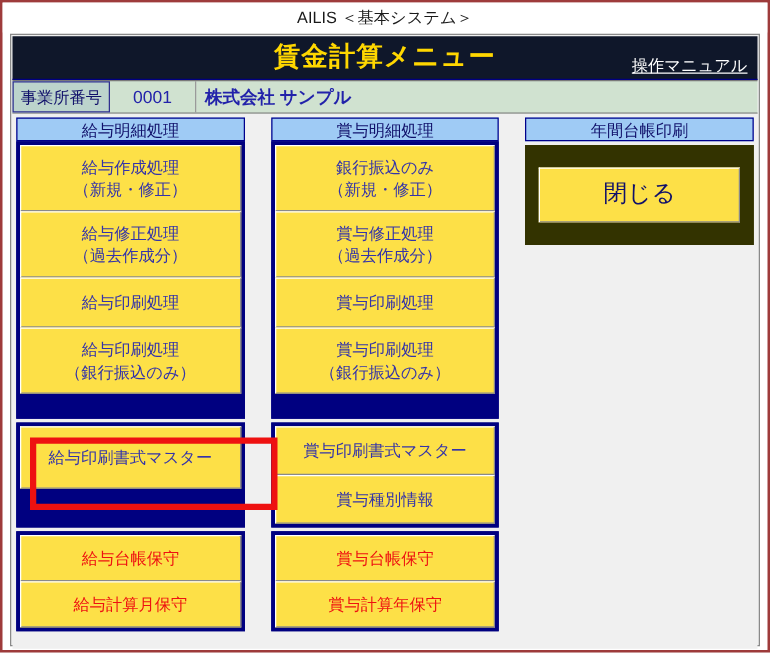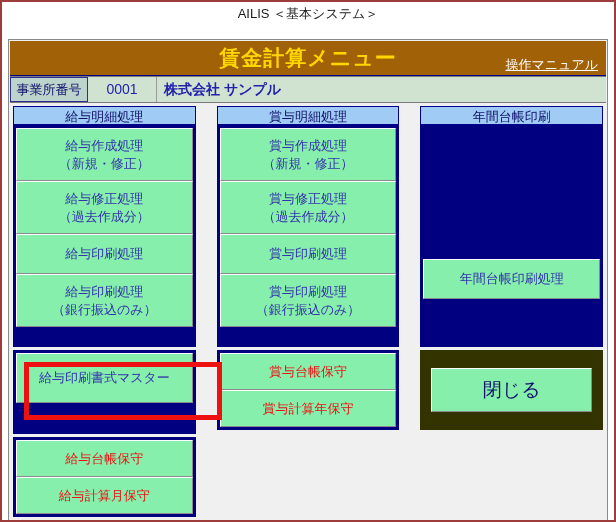--- a/index.html
+++ b/index.html
@@ -11,21 +11,21 @@
     height: 522px;
     background: #ffffff;
     font-family: "Liberation Sans", "DejaVu Sans", sans-serif;
     overflow: hidden;
     box-sizing: border-box;
     border: 2px solid #9e3b3b;
   }
 
   
   .app-titlebar {
-    height: 36px;
+    height: 24px;
     line-height: 24px;
     text-align: center;
     font-size: 13px;
     color: #1a1a1a;
     background: #ffffff;
   }
 
   
   .app-frame {
     margin: 1px 6px 0 6px;
@@ -33,21 +33,21 @@
     background: #f0f0f0;
     box-sizing: border-box;
     height: 490px;
     padding: 1px;
   }
 
   
   .banner {
     position: relative;
     height: 34px;
-    background: #a16207;
+    background: #0f172a;
     border-bottom: 1px solid #000080;
   }
   .banner-title {
     position: absolute;
     left: 0; right: 0; top: 0;
     height: 34px;
     line-height: 34px;
     text-align: center;
     color: #ffd700;
     font-size: 21px;
@@ -146,21 +146,21 @@
   .group.g-close {
     height: 80px;
     margin-top: 3px;
     background: #333300;
     border-color: #333300;
     justify-content: center;
   }
 
   
   .btn {
-    background: #86efac;
+    background: #fde047;
     border-top: 1px solid #ffffff;
     border-left: 1px solid #ffffff;
     border-right: 1px solid #8a8a8a;
     border-bottom: 1px solid #8a8a8a;
     color: #3333aa;
     font-size: 13px;
     text-align: center;
     display: flex;
     flex-direction: column;
     align-items: center;
@@ -258,57 +258,58 @@
             <span>給与計算月保守</span>
           </div>
         </div>
       </div>
 
       <div class="col">
         <div class="col-header">賞与明細処理</div>
 
         <div class="group g-main">
           <div class="btn two-line">
-            <span>賞与作成処理</span>
+            <span>銀行振込のみ</span>
             <span>（新規・修正）</span>
           </div>
           <div class="btn two-line">
             <span>賞与修正処理</span>
             <span>（過去作成分）</span>
           </div>
           <div class="btn one-line">
             <span>賞与印刷処理</span>
           </div>
           <div class="btn two-line">
             <span>賞与印刷処理</span>
             <span>（銀行振込のみ）</span>
           </div>
         </div>
 
+        <div class="group g-master">
+          <div class="btn master">
+            <span>賞与印刷書式マスター</span>
+          </div>
+          <div class="btn master">
+            <span>賞与種別情報</span>
+          </div>
+        </div>
 
         <div class="group g-maint">
           <div class="btn maint red-text">
             <span>賞与台帳保守</span>
           </div>
           <div class="btn maint red-text">
             <span>賞与計算年保守</span>
           </div>
         </div>
       </div>
 
       <div class="col">
         <div class="col-header">年間台帳印刷</div>
 
-        <div class="group g-main">
-          <div class="spacer-fixed-top"></div>
-          <div class="btn annual">
-            <span>年間台帳印刷処理</span>
-          </div>
-          <div class="spacer"></div>
-        </div>
 
 
         <div class="group g-close">
           <div class="btn close-btn">
             <span>閉じる</span>
           </div>
         </div>
       </div>
 
     </div>

